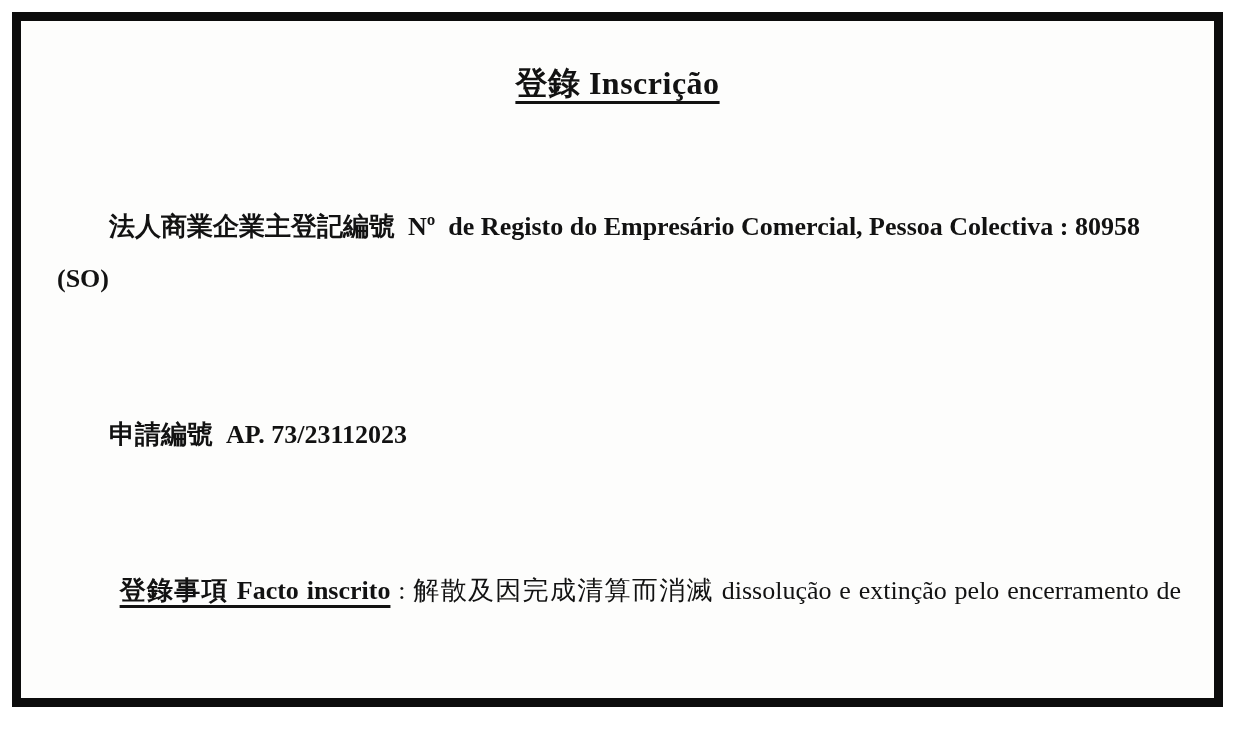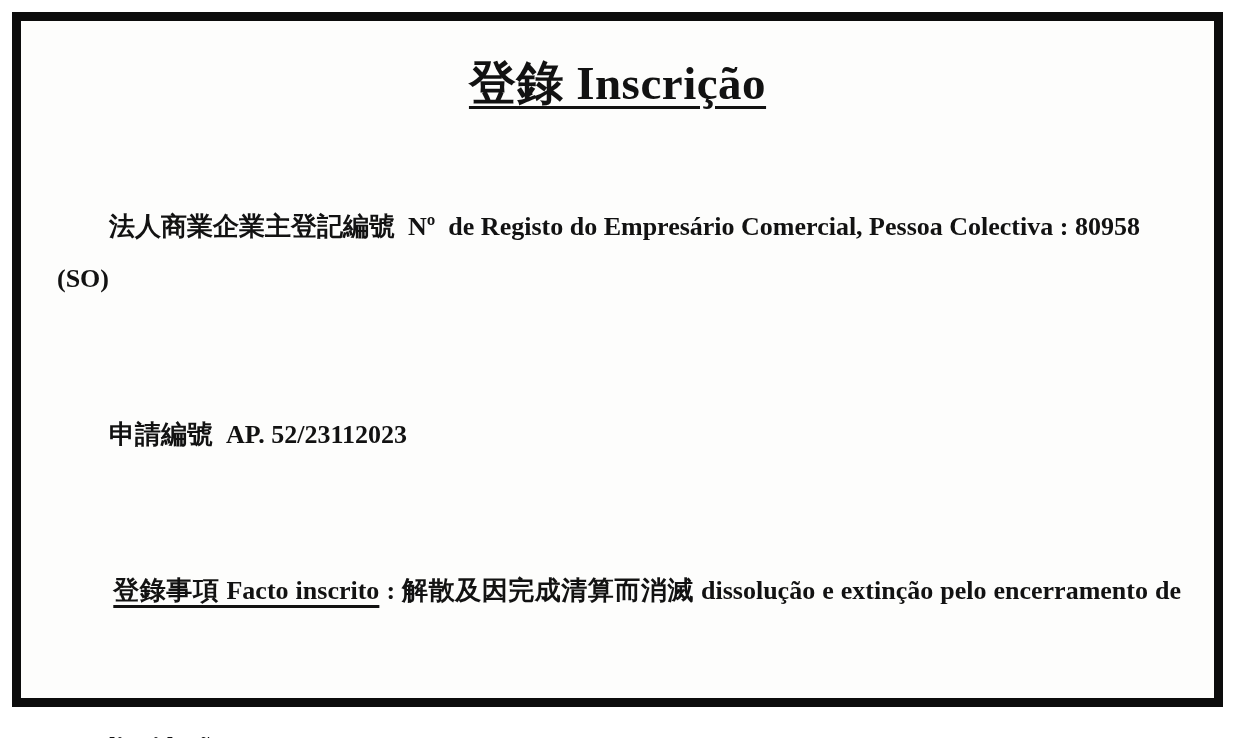--- a/index.html
+++ b/index.html
@@ -22,21 +22,21 @@
     top: 12px;
     width: 1211px;
     height: 695px;
     border: 9px solid #0c0c0c;
     background: #fdfdfc;
     box-sizing: border-box;
   }
   .title {
     margin: 38px 0 0 0;
     text-align: center;
-    font-size: 47px;
+    font-size: 32px;
     font-weight: bold;
     line-height: 48px;
     text-decoration: underline;
     text-decoration-thickness: 3px;
     text-underline-offset: 7px;
     letter-spacing: 0.5px;
   }
   .body {
     margin: 42px 33px 0 36px;
     font-size: 26px;
@@ -53,38 +53,38 @@
   .b {
     font-weight: bold;
   }
   .lbl {
     font-weight: bold;
     text-decoration: underline;
     text-decoration-thickness: 2.5px;
     text-underline-offset: 6px;
     margin-top: 9px;
   }
-  .n { font-weight: bold; }
+  .n { font-weight: normal; }
 </style>
 </head>
 <body>
 
 <div class="page">
   <div class="frame">
 
     <h1 class="title">登錄  Inscrição</h1>
 
     <div class="body">
 
       <div class="line">
         <span class="b">法人商業企業主登記編號  Nº  de Registo do Empresário Comercial, Pessoa Colectiva : 80958 (SO)</span>
       </div>
 
       <div class="line">
-        <span class="b">申請編號  AP. 52/23112023</span>
+        <span class="b">申請編號  AP. 73/23112023</span>
       </div>
 
       <div class="line just">
         <span class="lbl">登錄事項 Facto inscrito</span><span class="n"> : 解散及因完成清算而消滅 dissolução e extinção pelo encerramento de</span>
       </div>
 
       <div class="line">
         <span class="n">liquidação</span>
       </div>
 

